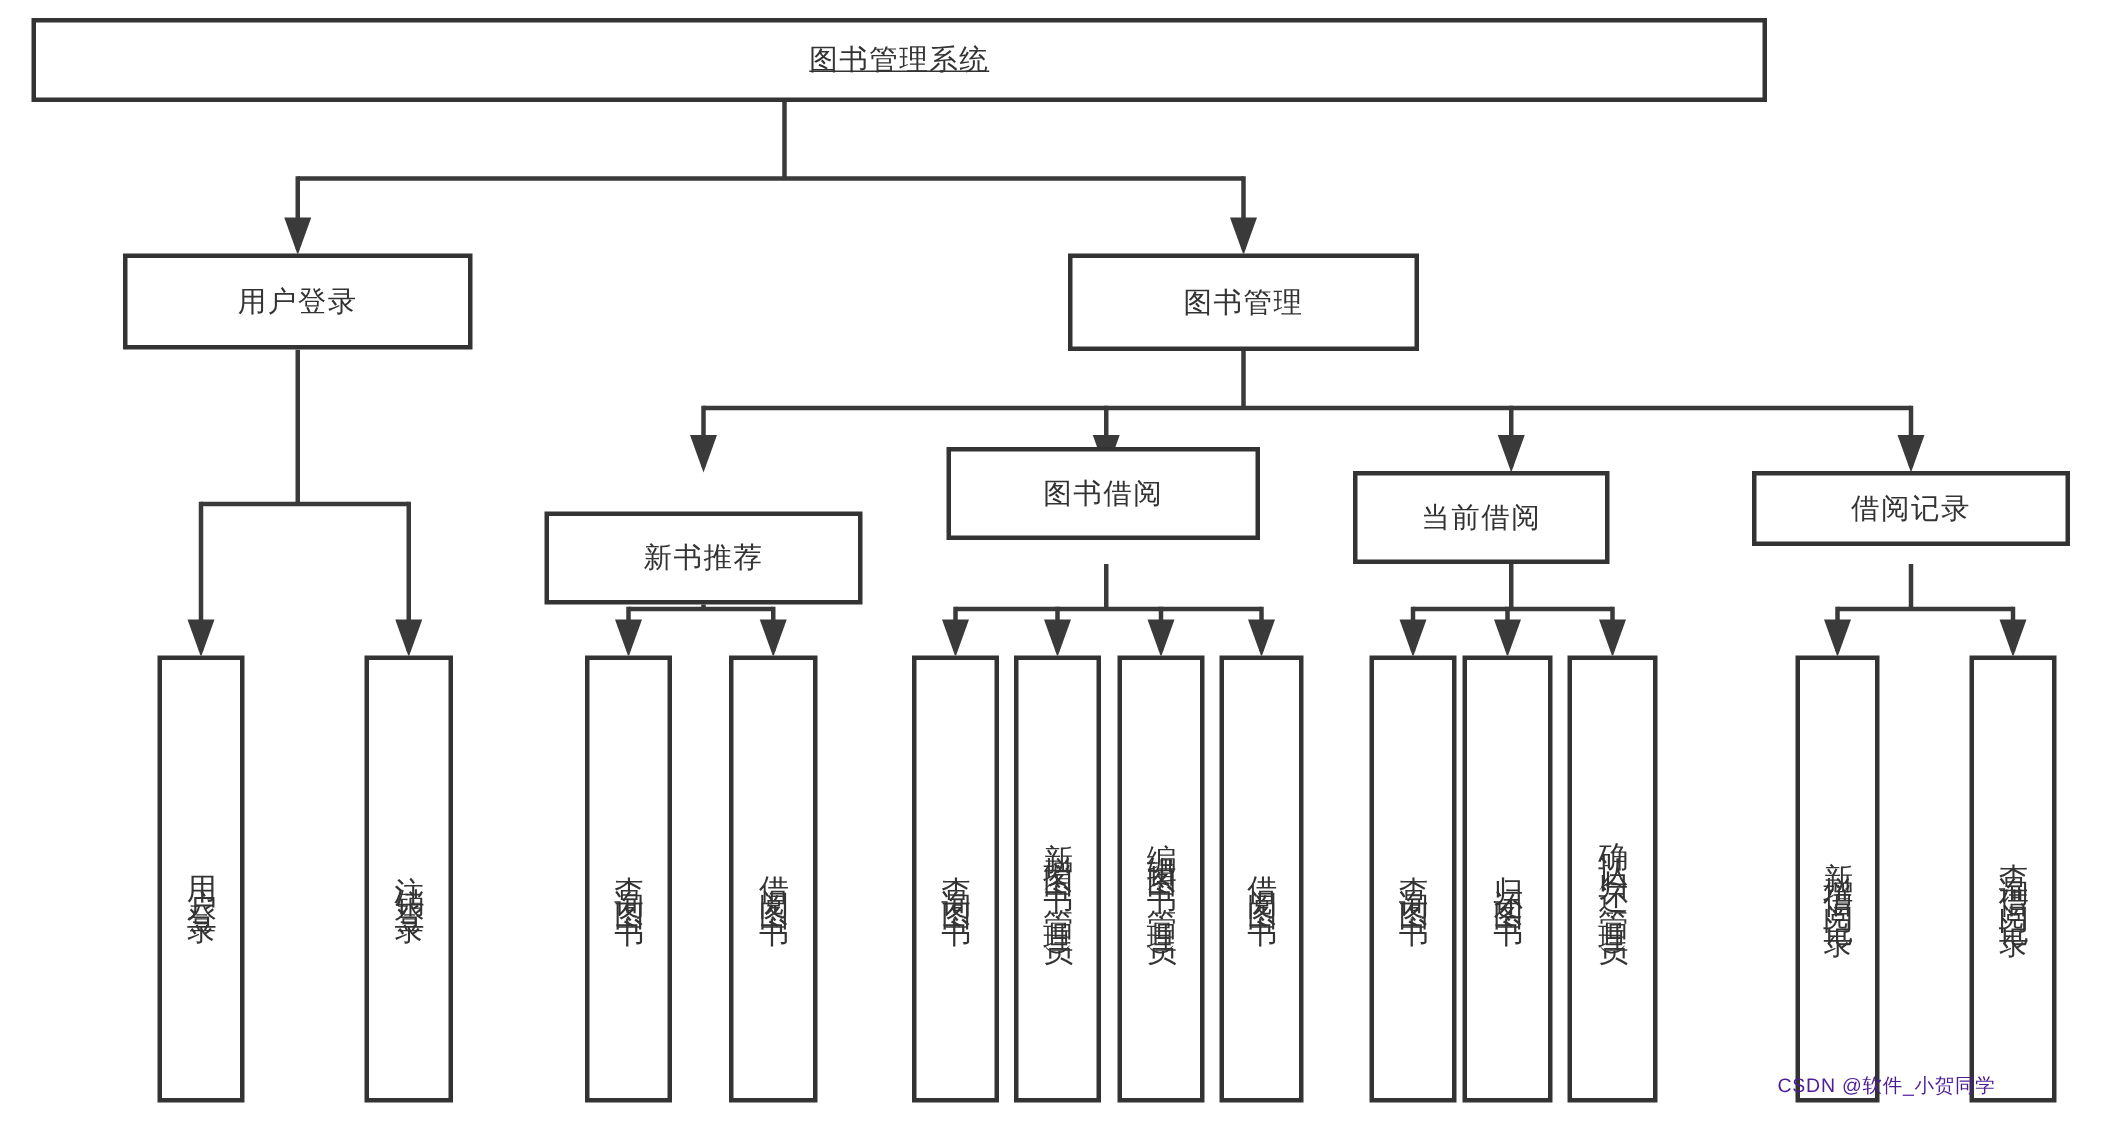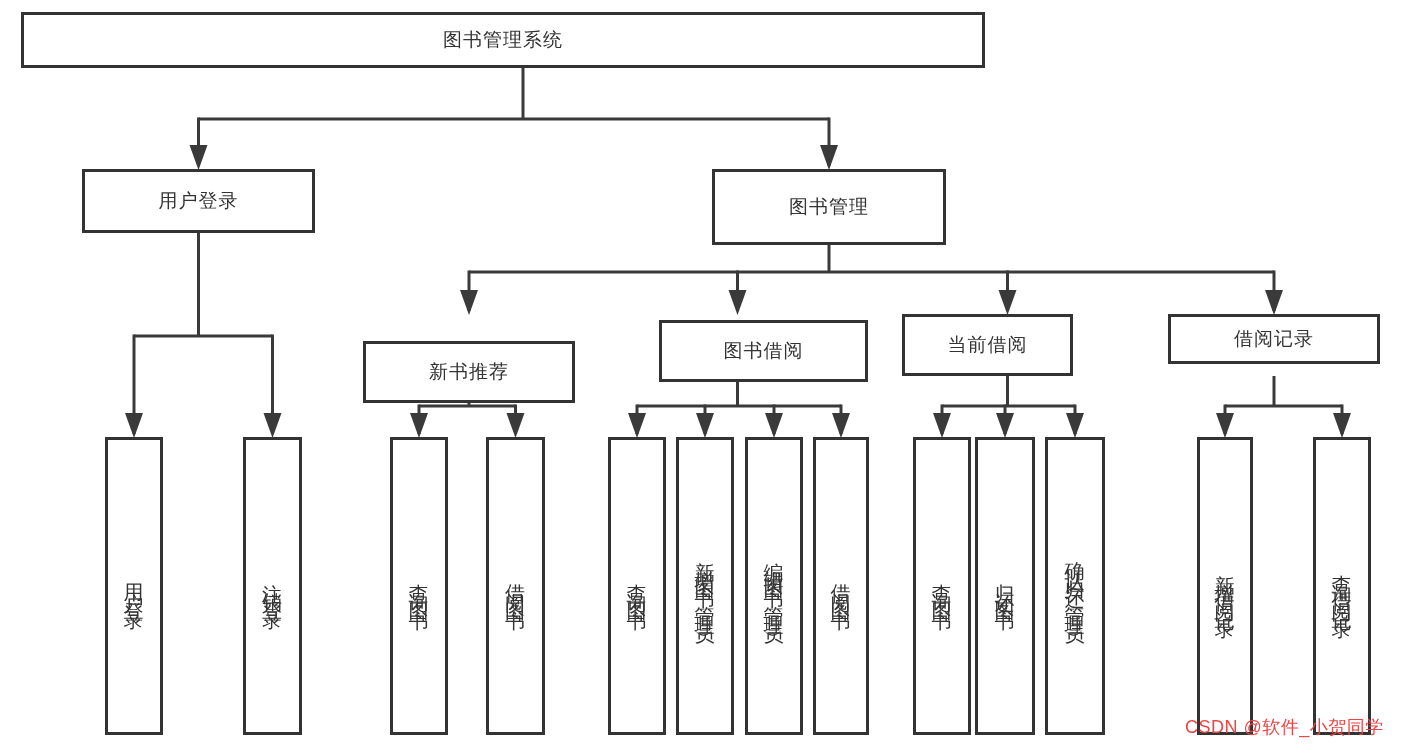--- a/index.html
+++ b/index.html
@@ -34,22 +34,22 @@
     writing-mode: vertical-rl;
     text-orientation: mixed;
     letter-spacing: 9px;
     line-height: 1;
   }
   #watermark {
     position: absolute;
     left: 1185px;
     top: 715px;
     z-index: 3;
-    font-size: 18px;
-    color: #ef4444;
+    font-size: 13px;
+    color: #4c1d95;
     white-space: nowrap;
     letter-spacing: 0.5px;
   }
 </style>
 </head>
 <body>
 
 <div id="canvas">
 
   <svg id="connectors" width="1405" height="747" viewBox="0 0 1405 747">
@@ -114,27 +114,27 @@
       <path d="M774 438 L765 413 L783 413 Z"></path>
       <path d="M841 438 L832 413 L850 413 Z"></path>
       <path d="M942 438 L933 413 L951 413 Z"></path>
       <path d="M1005 438 L996 413 L1014 413 Z"></path>
       <path d="M1075 438 L1066 413 L1084 413 Z"></path>
       <path d="M1225 438 L1216 413 L1234 413 Z"></path>
       <path d="M1342 438 L1333 413 L1351 413 Z"></path>
     </g>
   </svg>
 
-  <div class="node h-node" style="left:21px; top:12px; width:964px; height:56px;">图书管理系统</div>
+  <div class="node h-node" style="left:21px; top:12px; width:1157px; height:56px;text-decoration:underline;">图书管理系统</div>
 
   <div class="node h-node" style="left:82px; top:169px; width:233px; height:64px;">用户登录</div>
-  <div class="node h-node" style="left:712px; top:169px; width:234px; height:76px;">图书管理</div>
+  <div class="node h-node" style="left:712px; top:169px; width:234px; height:65px;">图书管理</div>
 
   <div class="node h-node" style="left:363px; top:314px; width:212px; height:62px;margin-top:27px;">新书推荐</div>
-  <div class="node h-node" style="left:631px; top:320px; width:209px; height:62px;margin-left:28px;">图书借阅</div>
+  <div class="node h-node" style="left:631px; top:298px; width:209px; height:62px;">图书借阅</div>
   <div class="node h-node" style="left:902px; top:314px; width:171px; height:62px;">当前借阅</div>
   <div class="node h-node" style="left:1168px; top:314px; width:212px; height:50px;">借阅记录</div>
 
   <div class="node v-node" style="left:105px; top:437px; width:58px; height:298px;">用户登录</div>
   <div class="node v-node" style="left:243px; top:437px; width:59px; height:298px;">注销登录</div>
 
   <div class="node v-node" style="left:390px; top:437px; width:58px; height:298px;">查询图书</div>
   <div class="node v-node" style="left:486px; top:437px; width:59px; height:298px;">借阅图书</div>
 
   <div class="node v-node" style="left:608px; top:437px; width:58px; height:298px;">查询图书</div>

